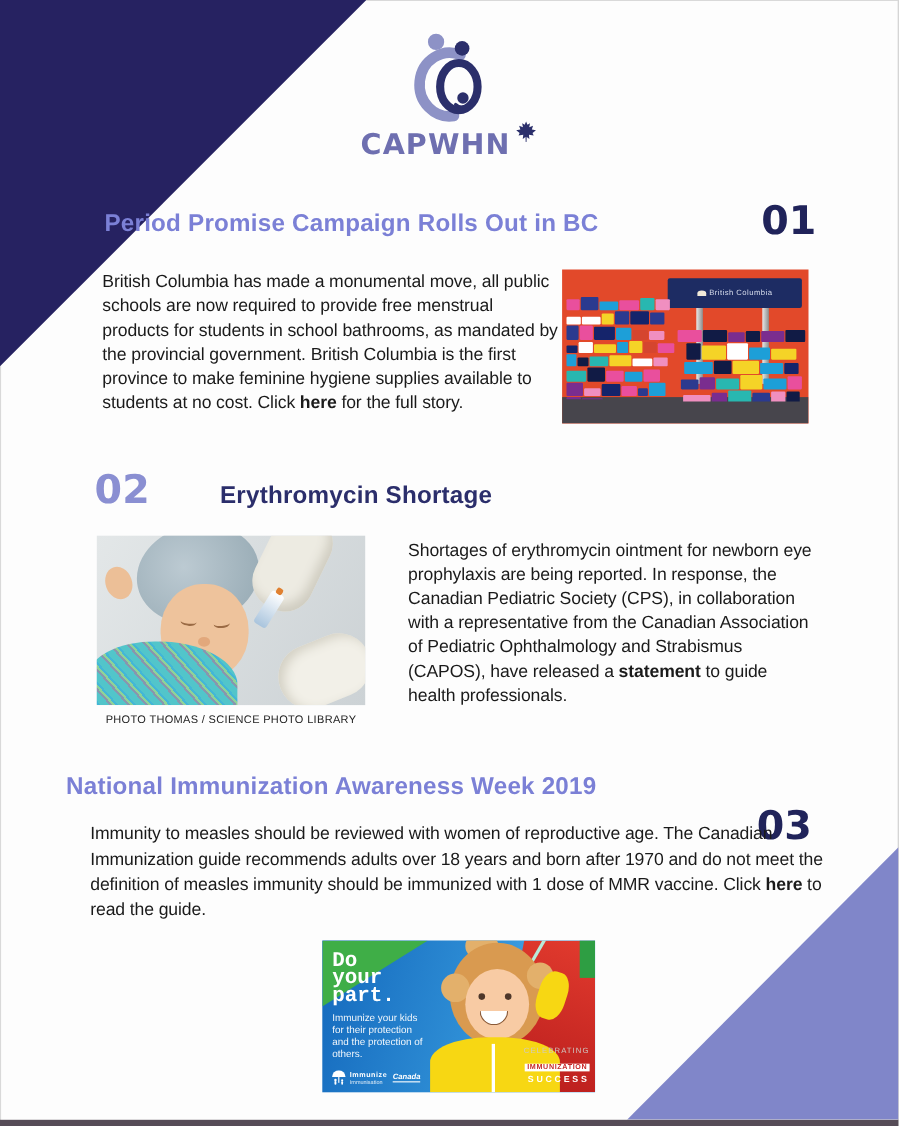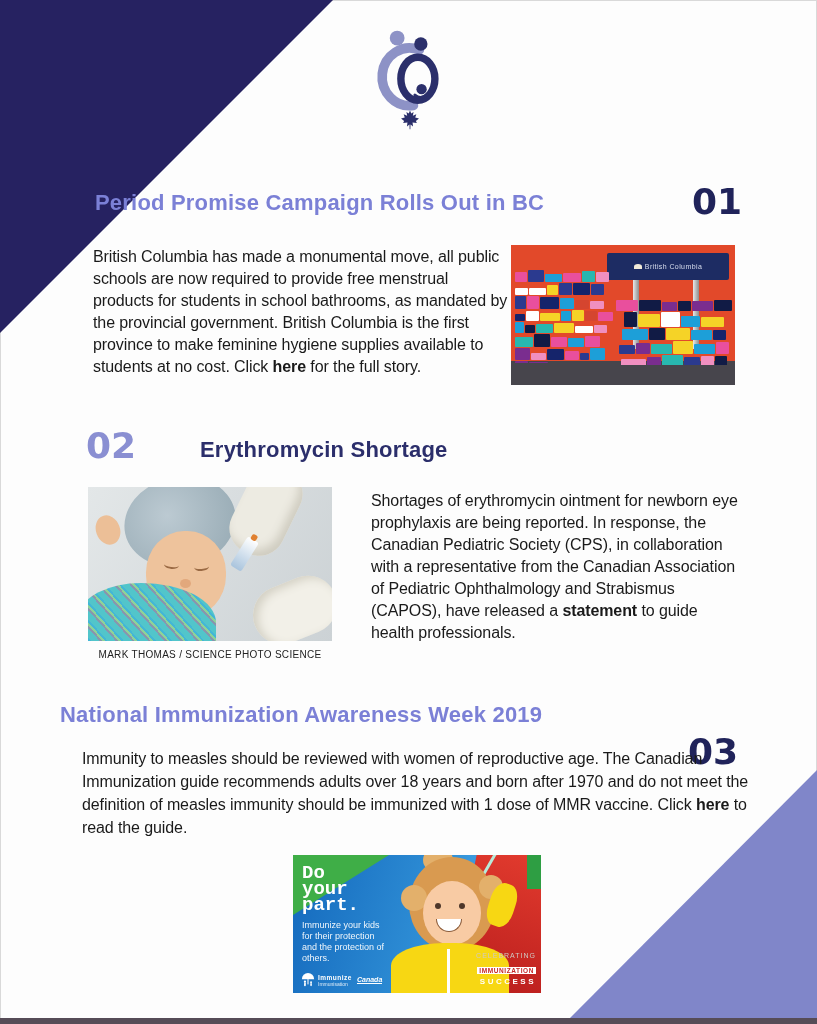--- a/index.html
+++ b/index.html
@@ -153,20 +153,21 @@
   <div class="logo-wrap">
     <svg width="74" height="90" viewBox="0 0 100 115">
       <circle cx="34" cy="13" r="10" fill="#8d92c6"></circle>
       <path d="M64 29 A37 39 0 1 0 56 104" stroke="#8d92c6" stroke-width="13" fill="none" stroke-linecap="round"></path>
       <circle cx="66" cy="21" r="9" fill="#2b2f6b"></circle>
       <ellipse cx="62" cy="68" rx="23" ry="29" fill="none" stroke="#2b2f6b" stroke-width="10"></ellipse>
       <circle cx="67" cy="82" r="7" fill="#2b2f6b"></circle>
       <path d="M58 90 Q66 97 75 89" stroke="#2b2f6b" stroke-width="4" fill="none" stroke-linecap="round"></path>
     </svg>
     <div class="brand-row">
+      <span class="brand-text">CAPWHN</span>
       <svg class="maple" width="22" height="22" viewBox="0 0 24 24">
         <path fill="#2b2f6b" d="M12 1.5 L13.4 4.8 L15.9 3.2 L15.1 7.4 L18.9 5.8 L17.7 9.4 L21.8 10.3 L18.4 13.1 L19.5 15.4 L14.8 14.7 L15.3 19 L12 16.4 L8.7 19 L9.2 14.7 L4.5 15.4 L5.6 13.1 L2.2 10.3 L6.3 9.4 L5.1 5.8 L8.9 7.4 L8.1 3.2 L10.6 4.8 Z M11.4 16.4 h1.2 L12.4 22 h-0.8 Z"></path>
       </svg>
     </div>
   </div>
 
   <h2 class="sec-title t1">Period Promise Campaign Rolls Out in BC</h2>
   <div class="sec-num n1">01</div>
   <p class="para p1">
     <span>British Columbia has made a monumental move, all public schools are now required to provide free menstrual products for students in school bathrooms, as mandated by the provincial government.  British Columbia is the first province to make feminine hygiene supplies available to students at no cost. Click </span><b>here</b><span> for the full story.</span>
@@ -191,21 +192,21 @@
     <div class="bb-face"></div>
     <div class="bb-eye l"></div>
     <div class="bb-eye r"></div>
     <div class="bb-nose"></div>
     <div class="bb-mouth"></div>
     <div class="bb-sweater"></div>
     <div class="bb-glove1"></div>
     <div class="bb-tube"></div>
     <div class="bb-glove2"></div>
   </div>
-  <div class="photo-caption">MARK THOMAS / SCIENCE PHOTO SCIENCE</div>
+  <div class="photo-caption">PHOTO THOMAS / SCIENCE PHOTO LIBRARY</div>
   <p class="para p2">
     <span>Shortages of erythromycin ointment for newborn eye prophylaxis are being reported. In response, the Canadian Pediatric Society (CPS), in collaboration with a representative from the Canadian Association of Pediatric Ophthalmology and Strabismus (CAPOS), have released a </span><b>statement</b><span> to guide health professionals.</span>
   </p>
 
   <h2 class="sec-title t3">National Immunization Awareness Week 2019</h2>
   <div class="sec-num n3">03</div>
   <p class="para p3">
     <span>Immunity to measles should be reviewed with women of reproductive age.  The Canadian Immunization guide recommends adults over 18 years and born after 1970 and do not meet the definition of measles immunity should be immunized with 1 dose of MMR vaccine. Click </span><b>here</b><span> to read the guide.</span>
   </p>
 

